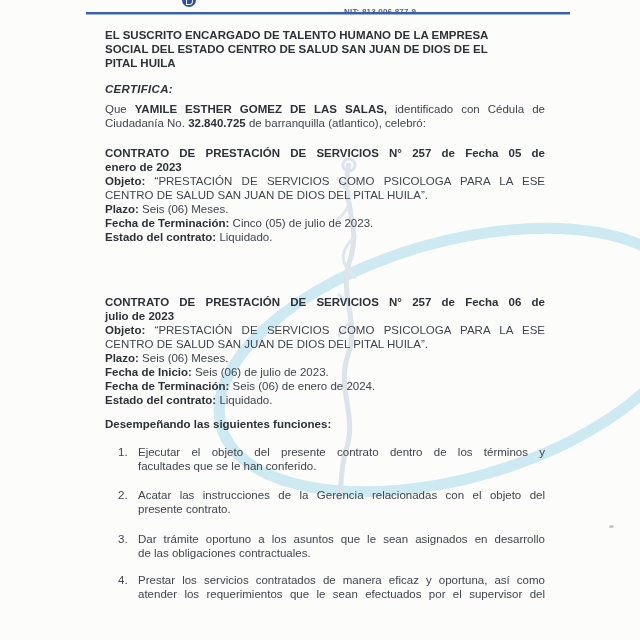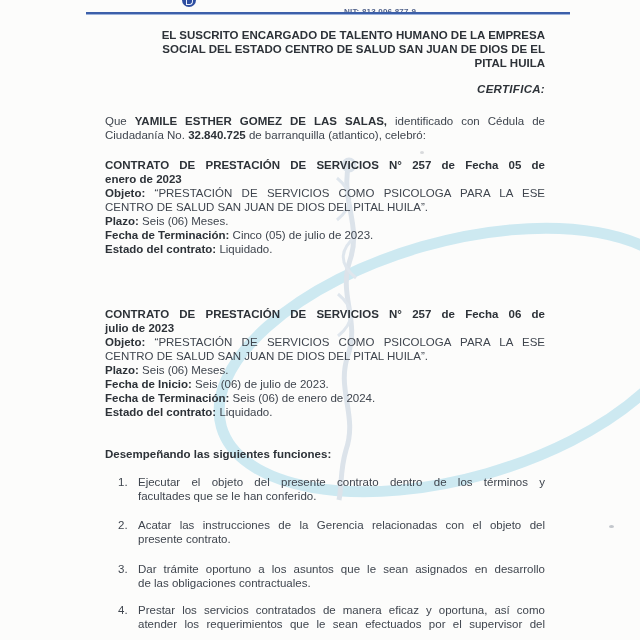--- a/index.html
+++ b/index.html
@@ -9,27 +9,27 @@
     background:#fcfcfb;
     overflow:hidden;
     font-family:"Liberation Sans","DejaVu Sans",sans-serif;
     color:#3f454e;
   }
   .wm{position:absolute;left:0;top:0;z-index:0;}
   .content{position:absolute;left:105px;top:0;width:440px;z-index:2;}
   .t{font-size:11.5px;line-height:14px;}
   .b{font-weight:bold;color:#2d3238;}
   .jline{text-align:justify;text-align-last:justify;text-justify:inter-word;}
-  .center{text-align:right;}
+  .center{text-align:left;}
   .heading{margin-top:28px;}
   .certifica{margin-top:12px;font-style:italic;letter-spacing:.3px;}
-  .intro{margin-top:18px;}
+  .intro{margin-top:6px;}
   .contract1{margin-top:16px;}
   .contract2{margin-top:51px;}
-  .fheading{margin-top:28px;}
+  .fheading{margin-top:10px;}
   .flist{margin:0;padding:0 0 0 13px;list-style:none;}
   .fitem{display:flex;}
   .fitem .num{width:20px;flex:0 0 20px;}
   .fitem .itext{flex:1;}
   .mt14{margin-top:14px;} .mt15{margin-top:15px;} .mt16{margin-top:16px;} .mt13{margin-top:13px;}
   
   .nit{
     position:absolute;left:344px;top:7px;z-index:2;
     font-size:8px;font-weight:bold;color:#50618a;letter-spacing:.2px;
   }

